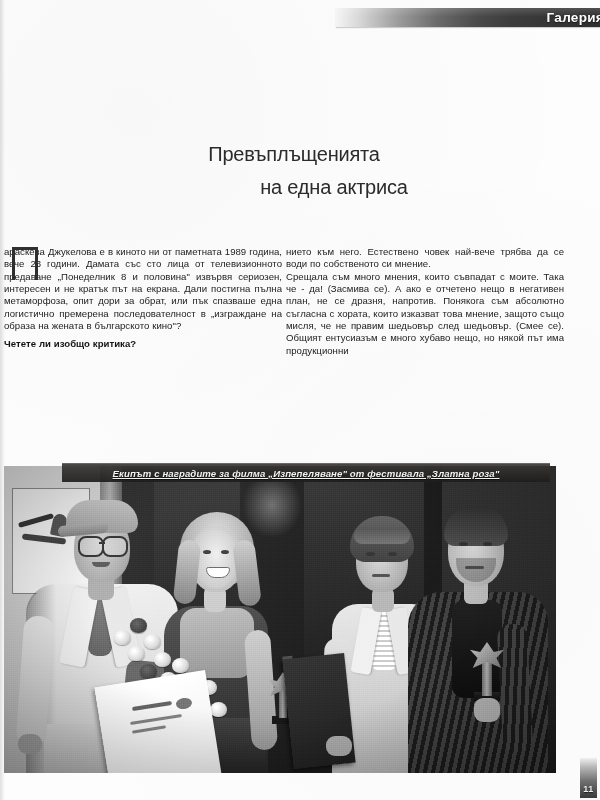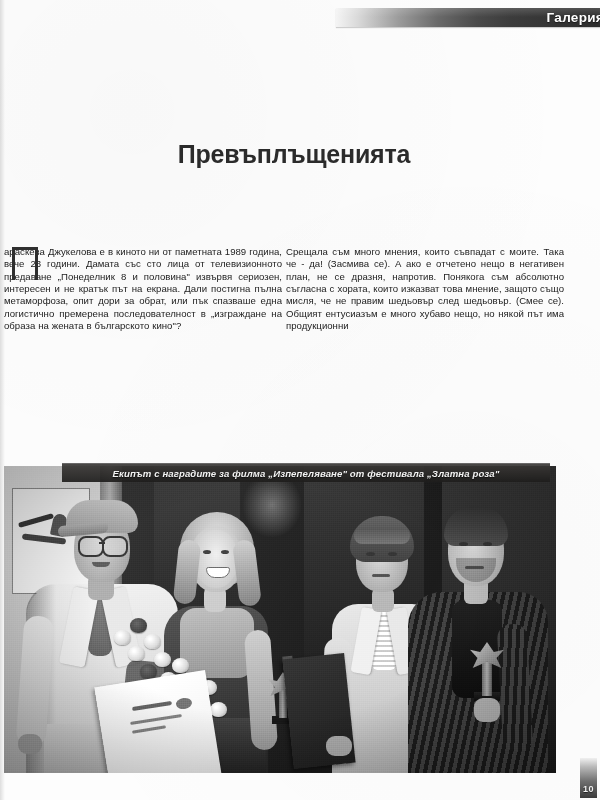--- a/index.html
+++ b/index.html
@@ -61,22 +61,22 @@
 
   
   #title-block {
     position: absolute;
     left: 20px;
     right: 18px;
     top: 138px;
     text-align: center;
   }
   .head-line {
-    font-size: 25px;
-    font-weight: bold;
+    font-size: 20px;
+    font-weight: normal;
     color: #2b2b2b;
     line-height: 33px;
     letter-spacing: -0.2px;
     white-space: nowrap;
   }
   .head-line.l1 { padding-right: 14px; }
   .head-line.l2 { padding-left: 66px; }
   #subtitle {
     margin-top: 5px;
     padding-left: 54px;
@@ -565,20 +565,21 @@
     justify-content: center;
   }
   #caption-text {
     font-style: italic;
     font-weight: bold;
     font-size: 9.6px;
     color: #f2f2f2;
     white-space: nowrap;
     letter-spacing: .1px;
     text-shadow: 0 1px 1px rgba(0,0,0,.55);
+    text-decoration: underline;
   }
 
   
   #page-tab {
     position: absolute;
     right: 3px;
     top: 758px;
     width: 17px;
     height: 40px;
     background: linear-gradient(180deg, #f0f0f0 0%, #b9b9b9 22%, #6f6f6f 58%, #3a3a3a 100%);
@@ -609,31 +610,34 @@
 <div id="page">
 
   <div id="scan-edge"></div>
 
   <div id="header-bar">
     <div id="header-title">Галерия</div>
   </div>
 
   <div id="title-block">
     <div class="head-line l1">Превъплъщенията</div>
+    <div class="head-line l2">на една актриса</div>
   </div>
 
   <div id="cols">
 
     <div class="col left">
       <div id="dropcap" aria-hidden="true"></div>
       <p class="para first">араскева Джукелова е в киното ни от паметната 1989 година, вече 23 години. Дамата със сто лица от телевизионното предаване „Понеделник 8 и половина" извървя сериозен, интересен и не кратък път на екрана. Дали постигна пълна метаморфоза, опит дори за обрат, или пък спазваше една логистично премерена последователност в „изграждане на образа на жената в българското кино"?</p>
       <div class="spacer"></div>
+      <p class="para q">Четете ли изобщо критика?</p>
     </div>
 
     <div class="col right">
+      <p class="para">нието към него. Естествено човек най-вече трябва да се води по собственото си мнение.</p>
       <p class="para">Срещала съм много мнения, които съвпадат с моите. Така че - да! (Засмива се). А ако е отчетено нещо в негативен план, не се дразня, напротив. Понякога съм абсолютно съгласна с хората, които изказват това мнение, защото също мисля, че не правим шедьовър след шедьовър. (Смее се). Общият ентусиазъм е много хубаво нещо, но някой път има продукционни</p>
     </div>
 
   </div>
 
   <div id="photo-wrap">
     <div id="photo">
 
       <div class="ph wall-left"></div>
       <div class="ph poster"></div>
@@ -740,16 +744,16 @@
       <div id="photo-grain"></div>
       <div id="photo-vignette"></div>
     </div>
   </div>
 
   <div id="caption-bar">
     <span id="caption-text">Екипът с наградите за филма „Изпепеляване" от фестивала „Златна роза"</span>
   </div>
 
   <div id="page-tab">
-    <span id="page-number">10</span>
+    <span id="page-number">11</span>
   </div>
 
 </div>
 
 </body></html>

